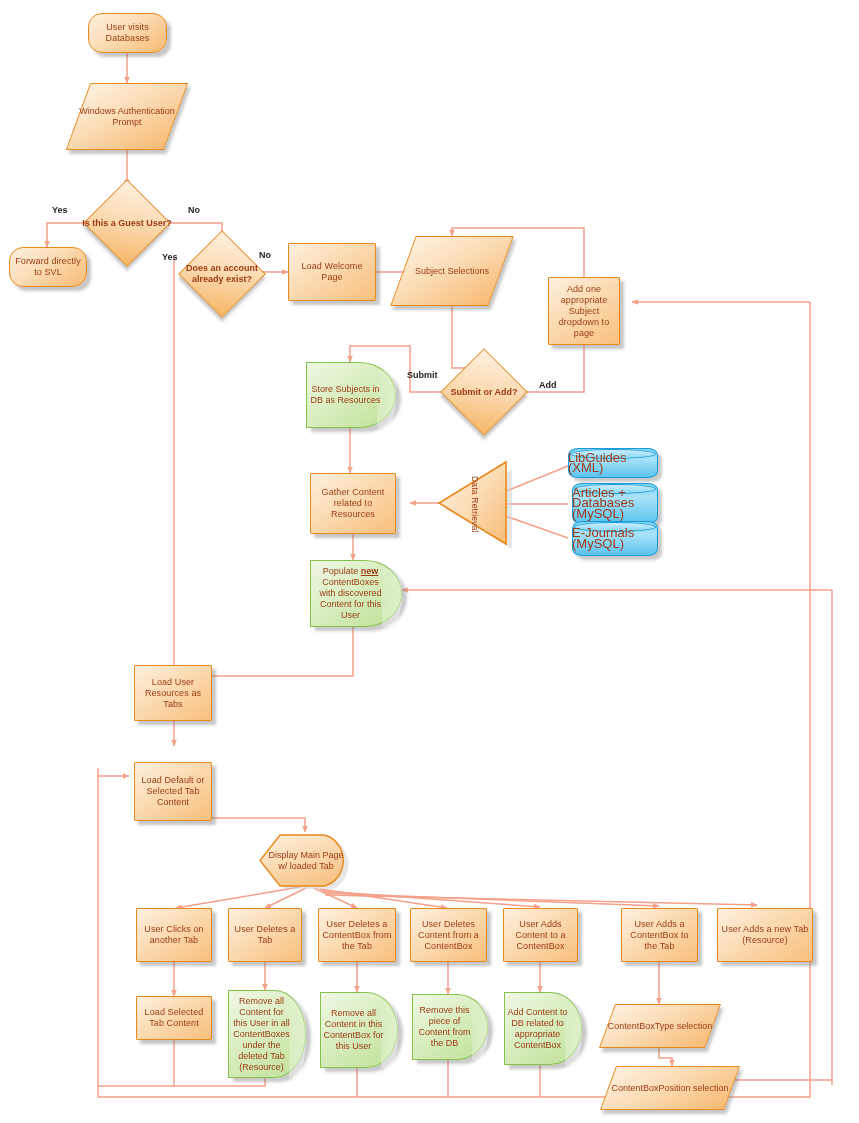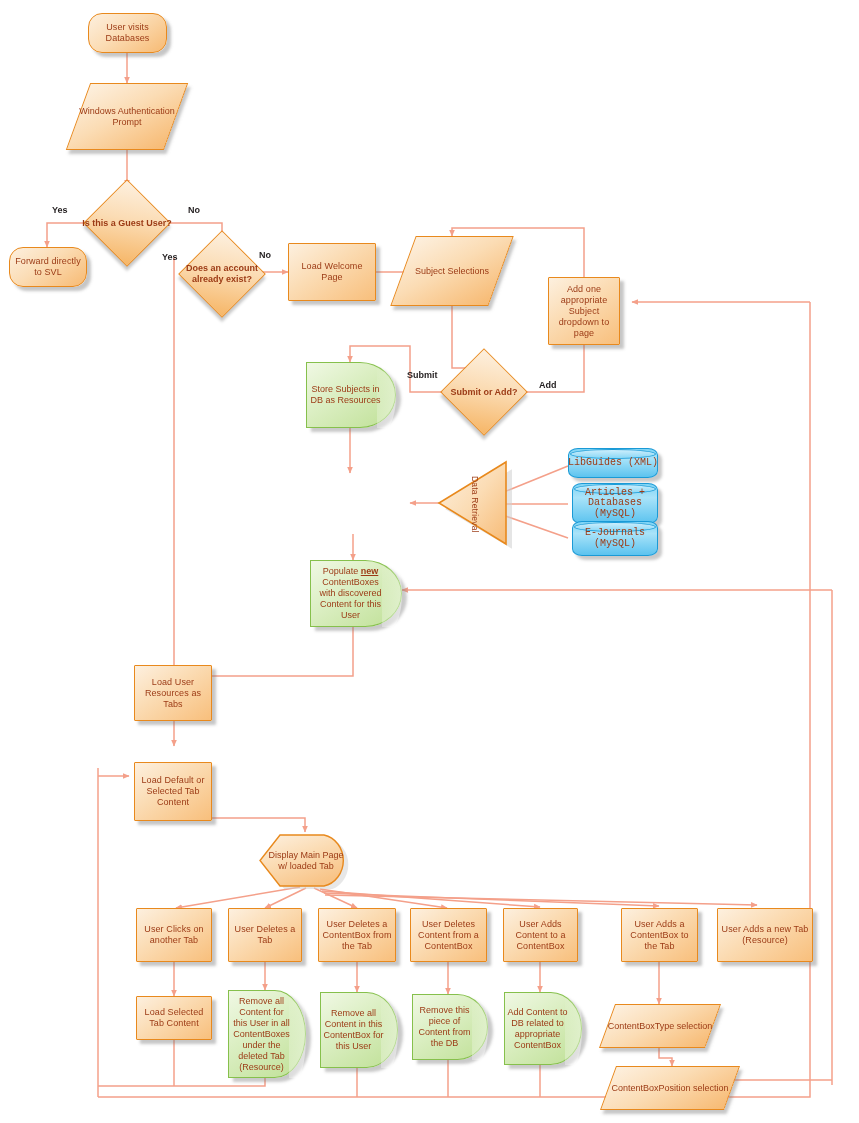--- a/index.html
+++ b/index.html
@@ -61,22 +61,22 @@
   
   .db{position:absolute;z-index:3;}
   .db .cyl{position:absolute;inset:0;
         background:linear-gradient(180deg,#7fd4f5 0%,#a9e3f9 35%,#5cc3ef 100%);
         border:1.4px solid #1a9ad6;border-radius:10px/7px;
         box-shadow:4px 4px 3px rgba(120,120,120,.40);}
   .db .cap{position:absolute;left:2px;right:2px;top:1px;height:8px;
         border:1.2px solid #1a9ad6;border-radius:50%/50%;
         background:linear-gradient(180deg,#cdeefc,#8ad8f6);}
   .db .txt{position:absolute;inset:0;display:flex;align-items:center;
-        justify-content:center;text-align:center;color:#9c3b16;
-        font-size:10px;line-height:10.5px;z-index:4;font-family:Liberation Mono, monospace;}
+        justify-content:center;color:#9c3b16;
+        font-size:13px;line-height:10.5px;z-index:4;}
 
   
   .tri{position:absolute;z-index:3;}
   .tri .shape{position:absolute;inset:0;}
   .tri .vtxt{position:absolute;left:0;top:0;width:100%;height:100%;
         display:flex;align-items:center;justify-content:center;z-index:4;}
   .tri .vtxt span{writing-mode:vertical-rl;color:#9c3b16;font-size:8.5px;
         letter-spacing:.2px;}
 
   
@@ -233,20 +233,23 @@
     <div class="txt">Submit or Add?</div>
   </div>
   <div class="elbl" style="left:407px;top:370px;">Submit</div>
   <div class="elbl" style="left:539px;top:380px;">Add</div>
 
   <div class="doc" style="left:306px;top:362px;width:90px;height:66px;">
     <div class="body"></div>
     <div class="txt">Store Subjects in DB as Resources</div>
   </div>
 
+  <div class="node proc" style="left:310px;top:473px;width:86px;height:61px;">
+    <span class="lbl">Gather Content related to Resources</span>
+  </div>
 
   <div class="tri" style="left:437px;top:458px;width:75px;height:92px;">
     <svg class="shape" viewBox="0 0 75 92" preserveAspectRatio="none">
       <polygon points="72,6 72,88 3,47" fill="#cfcfcf" opacity=".55" transform="translate(5,4)"></polygon>
       <linearGradient id="trig" x1="0" y1="0" x2="1" y2="1">
         <stop offset="0" stop-color="#fdf1e1"></stop>
         <stop offset="0.5" stop-color="#fbdcb4"></stop>
         <stop offset="1" stop-color="#f7bb76"></stop>
       </linearGradient>
       <polygon points="69,4 69,86 2,45" fill="url(#trig)" stroke="#e8891d" stroke-width="1.6"></polygon>

